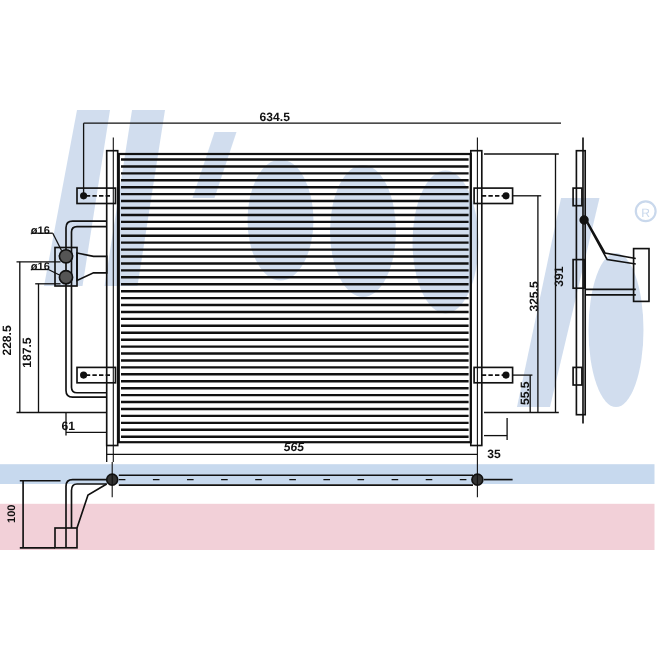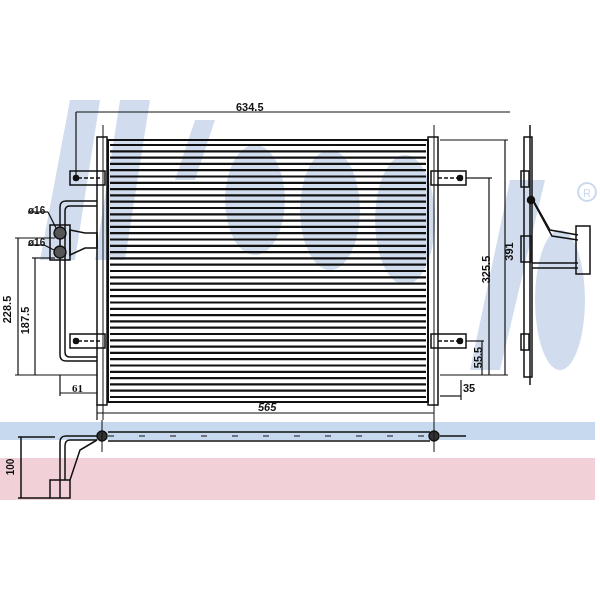--- a/index.html
+++ b/index.html
@@ -178,19 +178,19 @@
     <line x1="18" y1="437" x2="55" y2="437"></line>
     <line x1="18" y1="498" x2="50" y2="498"></line>
   </g>
 </svg>
 
 <span class="dim" style="left:236px;top:102px;">634.5</span>
 <span class="dim" style="left:258px;top:402px;font-style:italic;">565</span>
 <span class="dim rot" style="left:500px;top:246px;">391</span>
 <span class="dim rot" style="left:473px;top:264px;">325.5</span>
 <span class="dim rot" style="left:468px;top:352px;">55.5</span>
-<span class="dim" style="left:443px;top:383px;margin-left:20px;">35</span>
-<span class="dim" style="left:72px;top:383px;font-family:Liberation Serif, serif;">61</span>
+<span class="dim" style="left:443px;top:408px;">35</span>
+<span class="dim" style="left:56px;top:383px;">61</span>
 <span class="dim rot" style="left:-6px;top:304px;">228.5</span>
 <span class="dim rot" style="left:12px;top:315px;">187.5</span>
 <span class="dim" style="left:28px;top:206px;font-size:10px;">ø16</span>
 <span class="dim" style="left:28px;top:238px;font-size:10px;">ø16</span>
 <span class="dim rot" style="left:3px;top:462px;font-size:10px;">100</span>
 
 </body></html>

